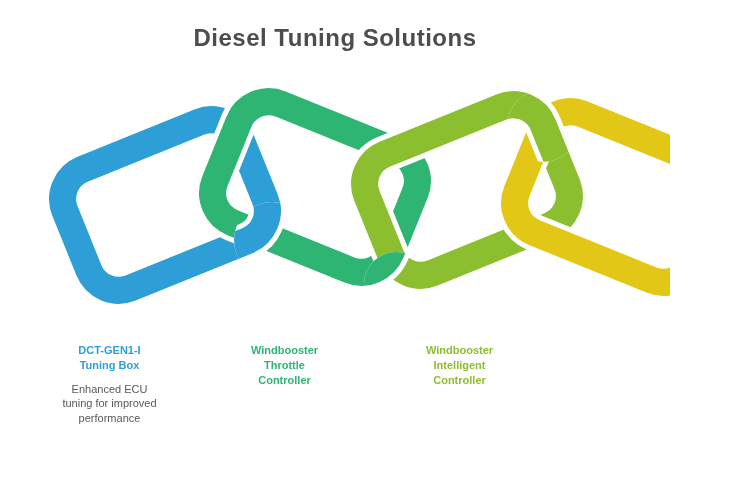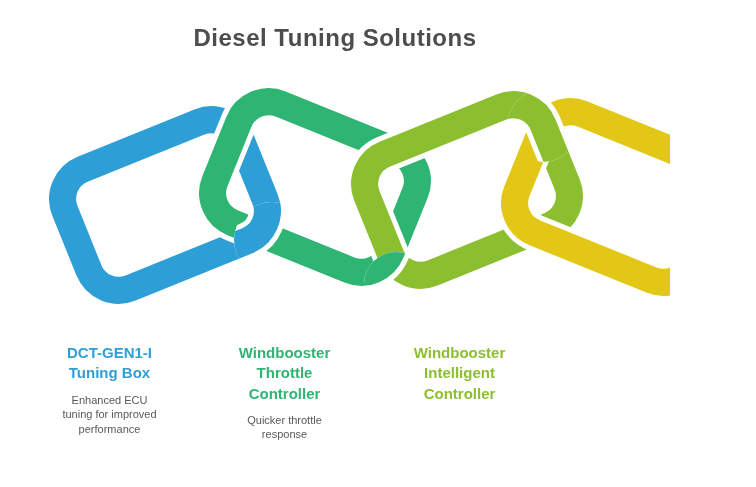--- a/index.html
+++ b/index.html
@@ -45,21 +45,21 @@
     left: 22px;
     width: 700px;
     display: flex;
   }
   .product-card {
     flex: 1 1 0;
     text-align: center;
     padding: 0 8px;
   }
   .product-title {
-    font-size: 15px;
+    font-size: 11px;
     font-weight: bold;
     line-height: 1.35;
     white-space: pre-line;
     margin: 0 auto 9px auto;
     max-width: 150px;
   }
   .c-blue   { color: var(--blue,   #2e9fd6); }
   .c-green  { color: var(--green,  #2fb573); }
   .c-lime   { color: var(--lime,   #8cbf2f); }
   .c-yellow { color: var(--yellow, #e2c716); }
@@ -139,22 +139,20 @@
       <div class="product-title c-blue">DCT-GEN1-I
 Tuning Box</div>
       <div class="product-description">Enhanced ECU
 tuning for improved
 performance</div>
     </div>
     <div class="product-card">
       <div class="product-title c-green">Windbooster
 Throttle
 Controller</div>
-      <div class="product-description">Quicker throttle
-response</div>
     </div>
     <div class="product-card">
       <div class="product-title c-lime">Windbooster
 Intelligent
 Controller</div>
     </div>
     <div class="product-card">
     </div>
   </div>
 

